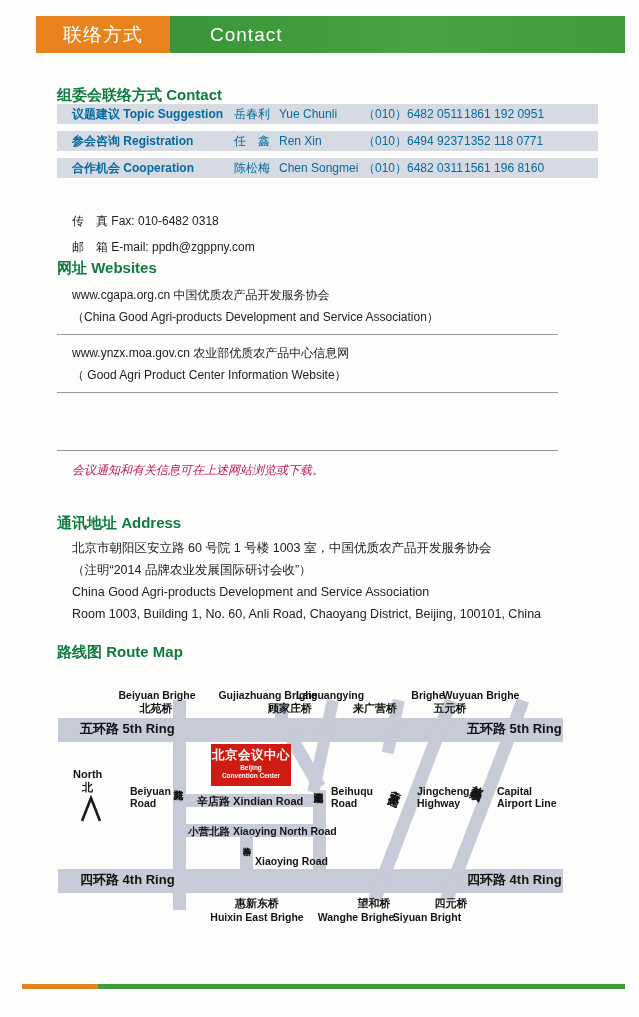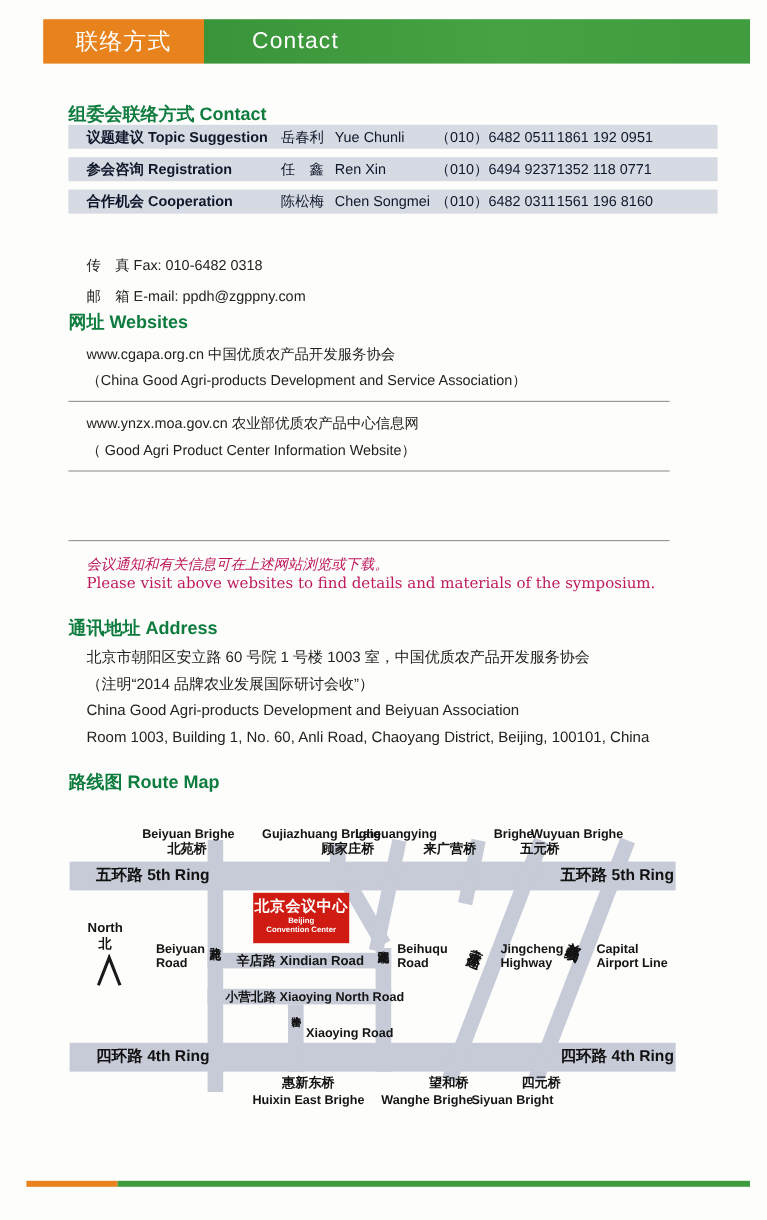--- a/index.html
+++ b/index.html
@@ -11,21 +11,21 @@
   #banner{left:36px;top:16px;width:589px;height:37px;display:flex;}
   .banner-orange{width:134px;background:#e8821c;display:flex;align-items:center;justify-content:center;}
   .banner-green{flex:1;background:linear-gradient(90deg,#3a953a,#46a243 55%,#3f9c3f);display:flex;align-items:center;padding-left:40px;}
   .banner-txt{color:#ffffff;font-size:19px;letter-spacing:1px;}
 
   .h-green{font-size:15px;font-weight:bold;color:#0e7c3e;white-space:nowrap;}
 
   
   #contact-rows{left:57px;top:104px;width:541px;}
   .c-row{height:20px;margin-bottom:7px;background:#d6dae3;display:flex;align-items:center;
-         font-size:12px;color:#0f172a;white-space:nowrap;}
+         font-size:12px;color:#0369a1;white-space:nowrap;}
   .c-label{width:162px;padding-left:15px;font-weight:bold;}
   .c-name-cn{width:45px;}
   .c-name-en{width:84px;}
   .c-phone{width:101px;}
   .c-mobile{flex:1;}
 
   .body-line{font-size:12px;color:#222;white-space:nowrap;}
   .divider{height:1px;background:#9a9a9a;width:501px;left:57px;}
 
   .note{font-family:"DejaVu Serif",serif;color:#be185d;white-space:nowrap;}
@@ -97,26 +97,25 @@
   <div class="abs body-line" style="left:72px;top:287px;">www.cgapa.org.cn  中国优质农产品开发服务协会</div>
   <div class="abs divider" style="top:334px;"></div>
 
   <div class="abs body-line" style="left:72px;top:345px;">www.ynzx.moa.gov.cn  农业部优质农产品中心信息网</div>
   <div class="abs body-line" style="left:72px;top:367px;">（ Good Agri Product Center Information Website）</div>
   <div class="abs divider" style="top:392px;"></div>
 
   <div class="abs divider" style="top:450px;"></div>
 
   <div class="abs note" style="left:72px;top:462px;font-size:12px;font-style:italic;">会议通知和有关信息可在上述网站浏览或下载。</div>
-  <div class="abs note" style="left:72px;top:478px;font-size:12.5px;">Please visit above websites to find details and materials of the symposium.</div>
 
   <div class="abs h-green" style="left:57px;top:514px;">通讯地址  Address</div>
   <div class="abs body-line" style="left:72px;top:540px;font-size:12.5px;">北京市朝阳区安立路 60 号院 1 号楼 1003 室，中国优质农产品开发服务协会</div>
   <div class="abs body-line" style="left:72px;top:562px;font-size:12.5px;">（注明“2014 品牌农业发展国际研讨会收”）</div>
-  <div class="abs body-line" style="left:72px;top:585px;font-size:12.5px;">China Good Agri-products Development and Beiyuan Association</div>
+  <div class="abs body-line" style="left:72px;top:585px;font-size:12.5px;">China Good Agri-products Development and Service Association</div>
   <div class="abs body-line" style="left:72px;top:607px;font-size:12.5px;">Room 1003, Building 1, No. 60, Anli Road, Chaoyang District, Beijing, 100101, China</div>
 
   <div class="abs h-green" style="left:57px;top:643px;">路线图  Route Map</div>
 
   <div class="abs" id="map">
 
     <div class="road" style="left:3px;top:33px;width:505px;height:24px;"></div>
     <div class="road" style="left:3px;top:184px;width:505px;height:24px;"></div>
     <div class="road" style="left:118px;top:15px;width:13px;height:210px;"></div>
     <div class="road" style="left:220px;top:18px;width:13px;height:24px;"></div>

